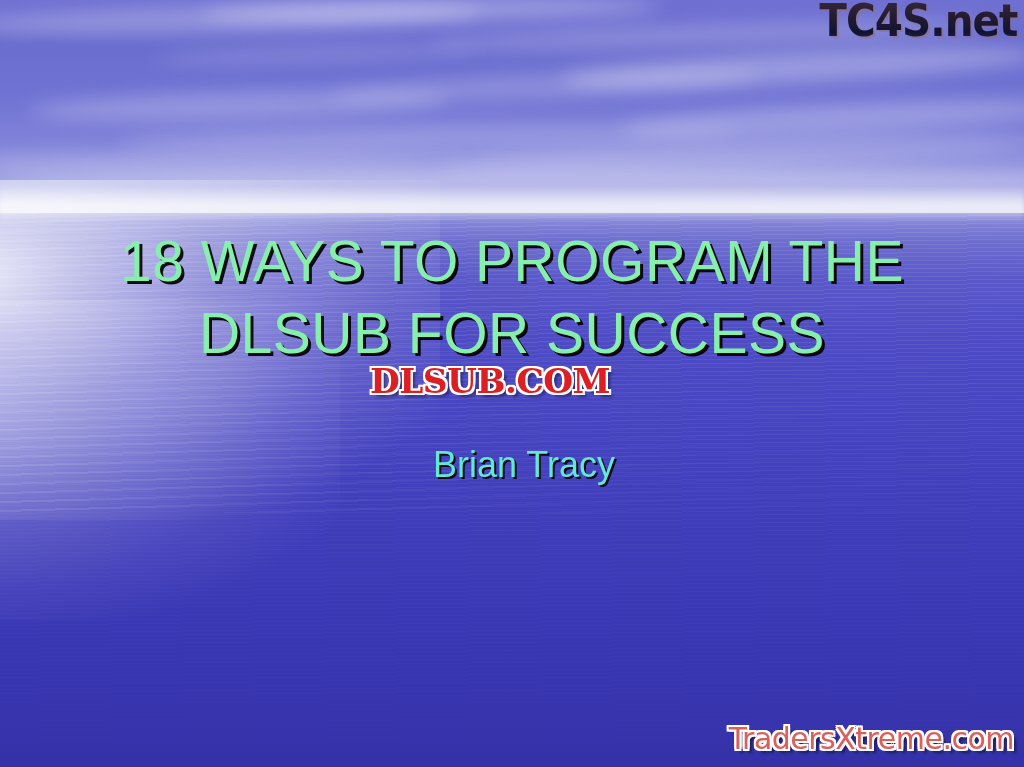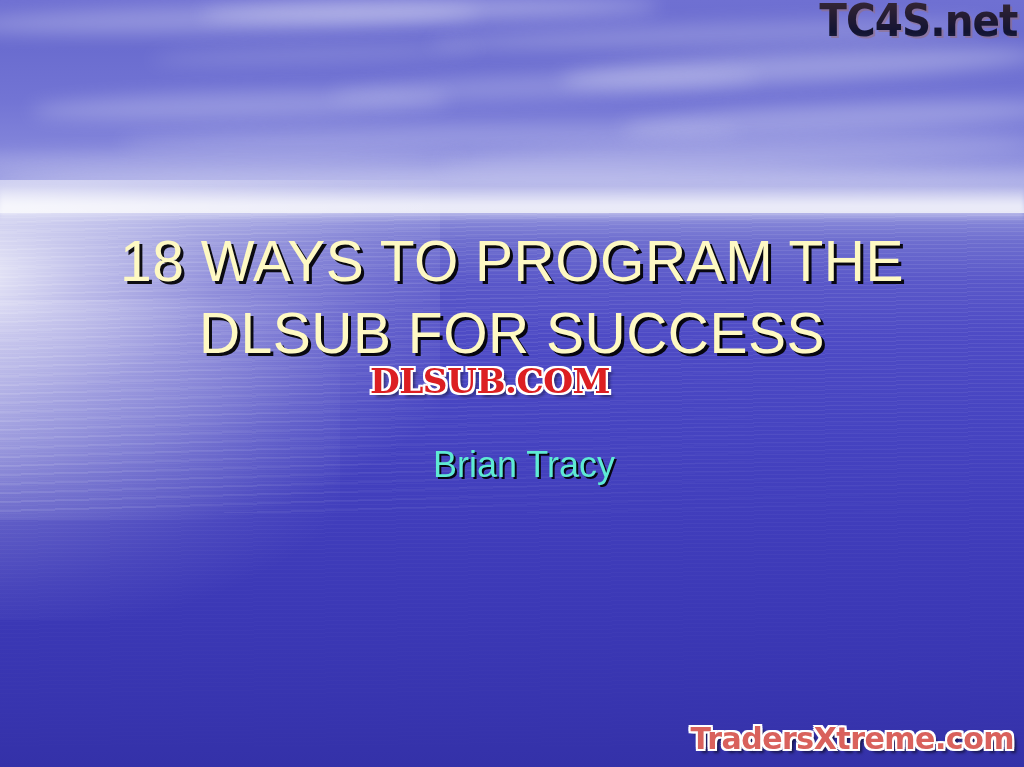--- a/index.html
+++ b/index.html
@@ -156,21 +156,21 @@
   
   .title-block {
     position: absolute;
     left: 0;
     top: 225px;
     width: 1024px;
     text-align: center;
     z-index: 20;
   }
   .title-line {
-    color: #fef9c3;
+    color: #86efac;
     font-size: 57px;
     line-height: 72px;
     letter-spacing: 0.5px;
     font-weight: normal;
     text-shadow: 3px 3px 0 rgba(0,0,0,.92);
     white-space: nowrap;
   }
 
   .subtitle {
     position: absolute;
@@ -246,21 +246,21 @@
     color: rgba(150,110,120,.55);
     white-space: nowrap;
   }
 
   .wm-traders {
     position: absolute;
     right: 10px;
     bottom: 10px;
     z-index: 30;
     font-family: "DejaVu Sans", sans-serif;
-    font-weight: bold;
+    font-weight: normal;
     font-size: 30px;
     line-height: 36px;
     letter-spacing: -0.5px;
     color: #d9615c;
     text-shadow:
       -2px 0 0 #ffffff,  2px 0 0 #ffffff,
        0 -2px 0 #ffffff,  0 2px 0 #ffffff,
       -2px -2px 0 #ffffff, 2px -2px 0 #ffffff,
       -2px 2px 0 #ffffff,  2px 2px 0 #ffffff,
        4px 4px 3px rgba(0,0,0,.55);

